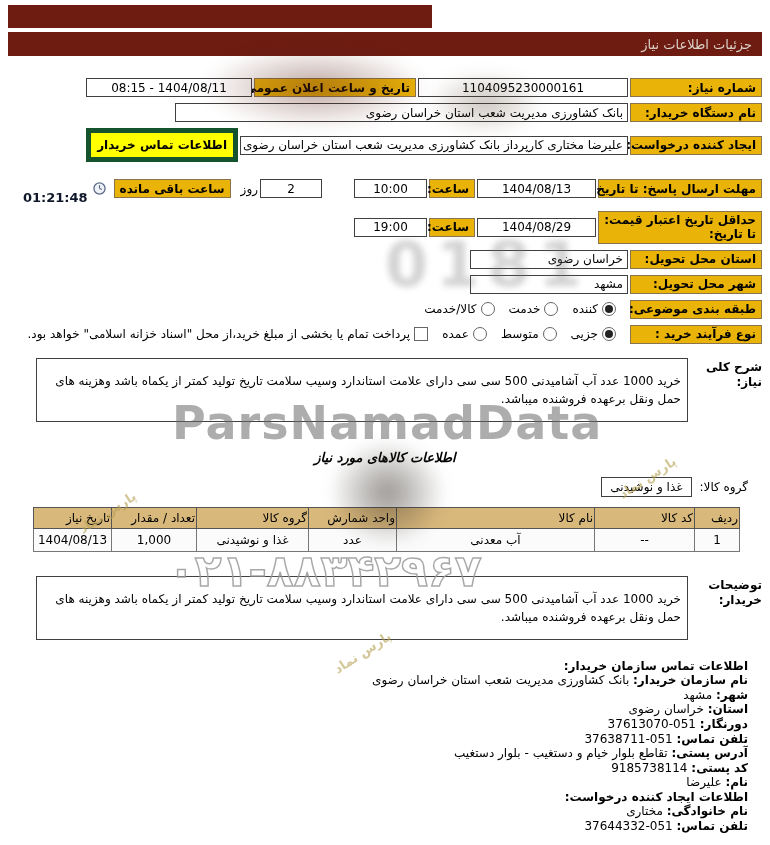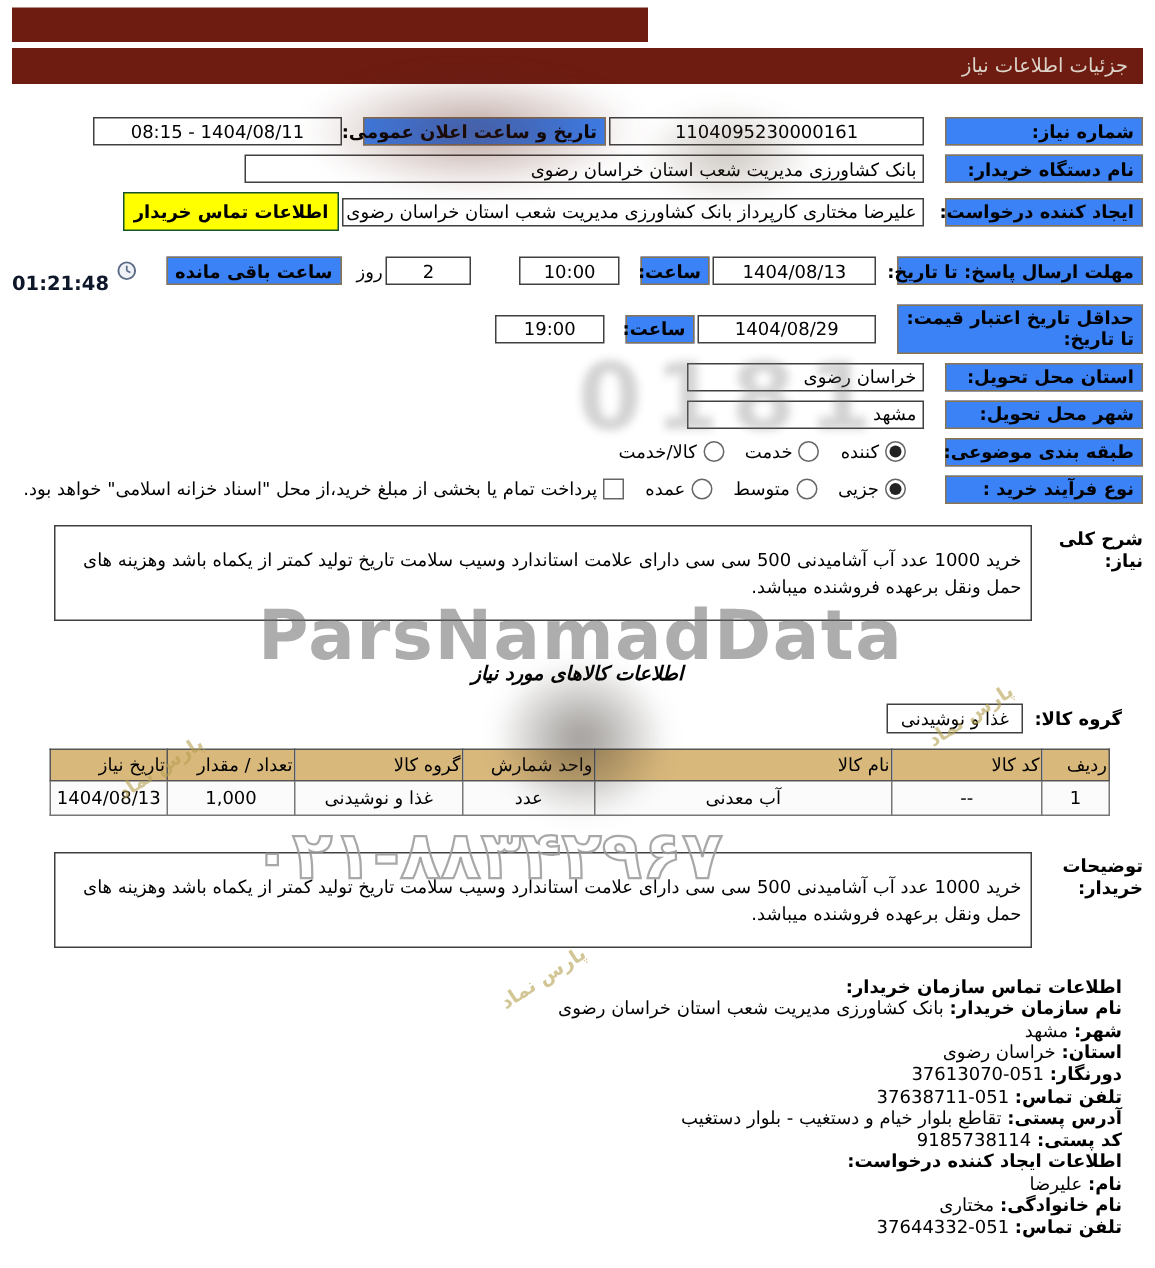--- a/index.html
+++ b/index.html
@@ -10,52 +10,52 @@
   }
   .content{position:relative;z-index:1;}
   
   .bar-partial{position:absolute;top:5px;left:8px;width:424px;height:23px;background:#6e1c12;}
   .bar-title{position:absolute;top:32px;left:8px;right:8px;height:24px;background:#6e1c12;
     display:flex;align-items:center;justify-content:flex-start;padding:0 10px;box-sizing:border-box;
     color:#dcd3c9;font-size:13px;}
   
   .form{position:absolute;top:78px;right:8px;left:8px;}
   .row{display:flex;align-items:center;gap:2px;margin-bottom:6px;}
-  .tan{background:#3b82f6;border:1px solid #8a7450;height:19px;box-sizing:border-box;
-    display:flex;align-items:center;padding:0 5px;font-weight:bold;white-space:nowrap;margin-left:12px;}
+  .tan{background:#eab308;border:1px solid #8a7450;height:19px;box-sizing:border-box;
+    display:flex;align-items:center;padding:0 5px;font-weight:bold;white-space:nowrap;}
   .tan.multi{height:auto;min-height:19px;white-space:normal;padding:1px 5px;line-height:1.2;}
   .w132{width:132px;}
   .w162{width:162px;}
   .w164{width:164px;}
   .inp{background:#fff;border:1px solid #404040;height:19px;box-sizing:border-box;
     display:flex;align-items:center;padding:0 4px;overflow:hidden;white-space:nowrap;}
   .inp.ctr{justify-content:center;}
   .ltr{direction:ltr;}
   .gap30{margin-right:30px;}
   .gap8{margin-right:8px;}
   .plain{white-space:nowrap;}
   .timer{color:#0f172a;font-weight:bold;font-size:13px;direction:ltr;margin-right:3px;margin-top:18px;}
   .clock{width:13px;height:13px;margin-right:6px;flex:0 0 auto;}
-  .ylink{background:#ffff00;border:1px solid #14532d;height:19px;box-sizing:border-box;
+  .ylink{background:#ffff00;border:5px solid #14532d;height:19px;box-sizing:border-box;
     display:flex;align-items:center;padding:12px 6px;font-weight:bold;cursor:pointer;white-space:nowrap;}
   
   .opt{display:flex;align-items:center;gap:4px;margin-right:12px;white-space:nowrap;}
   .radio{width:12px;height:12px;border:1px solid #666;border-radius:50%;background:#fff;
     position:relative;flex:0 0 auto;}
   .radio.on::after{content:"";position:absolute;inset:2px;border-radius:50%;background:#222;}
   .checkbox{width:12px;height:12px;border:1px solid #666;background:#fff;flex:0 0 auto;}
   
   .desc-row{display:flex;align-items:flex-start;margin-top:14px;}
   .desc-label{width:74px;font-weight:bold;line-height:1.25;padding-top:2px;}
   .desc-box{border:1px solid #404040;background:#fff;padding:13px 6px;line-height:1.5;
     box-sizing:border-box;width:652px;min-height:40px;}
   
   .section-title{margin-top:28px;text-align:center;font-weight:bold;font-size:13px;font-style:italic;}
   .group-row{display:flex;align-items:center;gap:8px;margin:12px 14px 0 0;}
-  .group-label{font-weight:bold;text-align:center;}
+  .group-label{font-weight:normal;text-align:center;}
   .group-box{border:1px solid #404040;background:#fff;height:20px;display:flex;align-items:center;
     justify-content:center;padding:0 8px;box-sizing:border-box;}
   table.goods{border-collapse:collapse;margin:10px 22px 0;width:706px;table-layout:fixed;}
   table.goods th{background:#d9b87c;border:1px solid #555;font-weight:normal;font-size:12px;
     padding:1px;text-align:right;height:18px;overflow:hidden;white-space:nowrap;}
   table.goods td{background:#fbfbfb;border:1px solid #777;font-size:12px;padding:2px;
     text-align:center;height:18px;overflow:hidden;white-space:nowrap;}
   .notes-row{display:flex;align-items:flex-start;margin-top:24px;}
   
   .contact{margin:20px 14px 0 0;line-height:1.13;font-size:12px;}
@@ -252,25 +252,25 @@
         <span>051-37638711</span>
       </div>
       <div>
         <b>آدرس پستی:</b>
         <span>تقاطع بلوار خیام و دستغیب - بلوار دستغیب</span>
       </div>
       <div>
         <b>کد پستی:</b>
         <span>9185738114</span>
       </div>
-      <div><b>اطلاعات ایجاد کننده درخواست:</b></div>
       <div>
         <b>نام:</b>
         <span>علیرضا</span>
       </div>
+      <div><b>اطلاعات ایجاد کننده درخواست:</b></div>
       <div>
         <b>نام خانوادگی:</b>
         <span>مختاری</span>
       </div>
       <div>
         <b>تلفن تماس:</b>
         <span>051-37644332</span>
       </div>
     </div>
 

